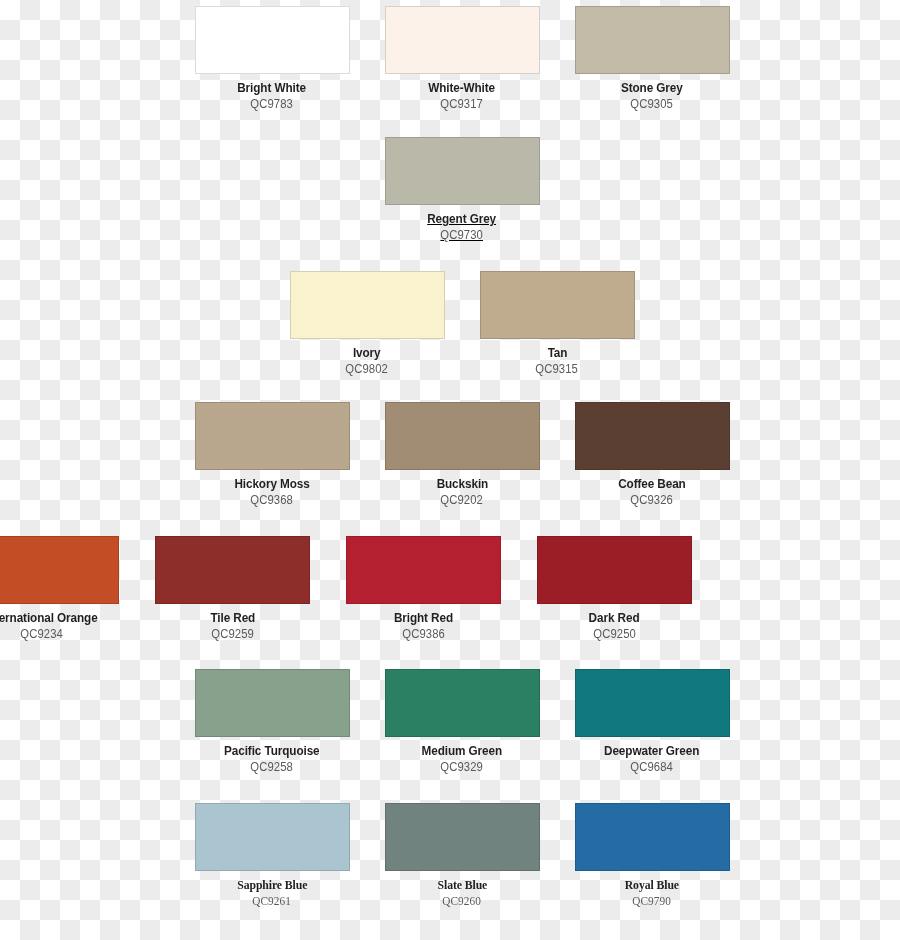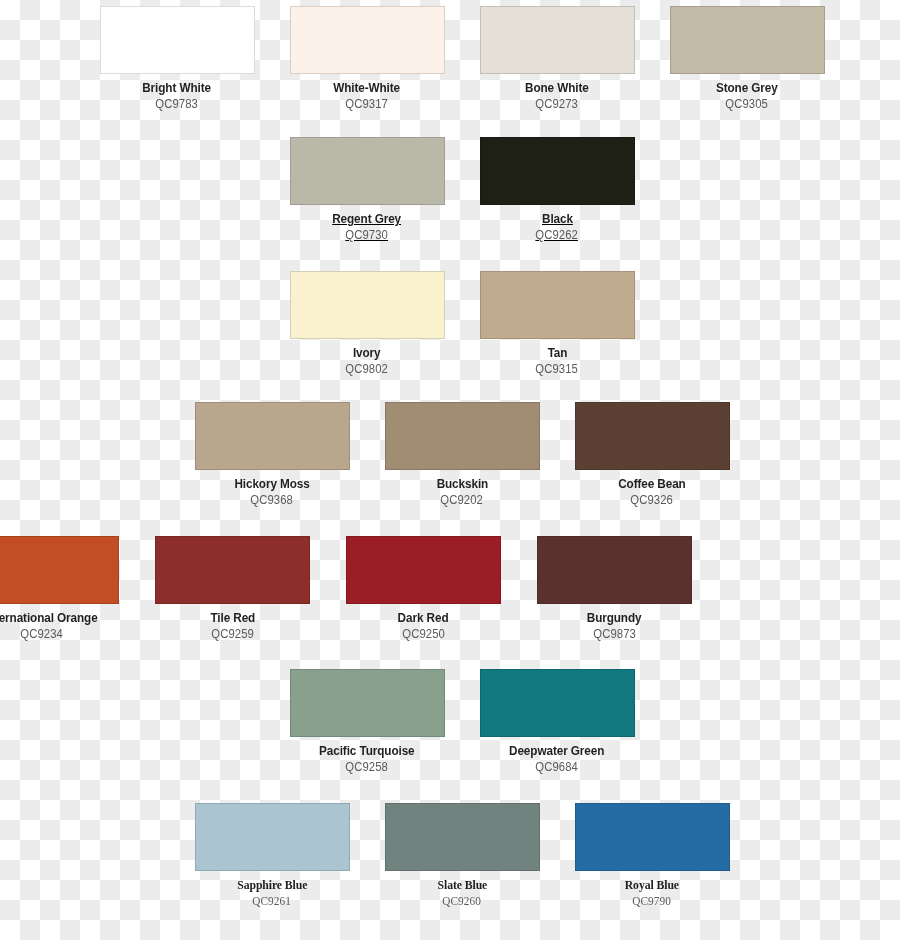--- a/index.html
+++ b/index.html
@@ -95,41 +95,31 @@
         <div class="swatch-chip" style="background-color: rgb(255, 255, 255);"></div>
         <div class="swatch-name">Bright White</div>
         <div class="swatch-code">QC9783</div>
       </div>
       <div class="swatch-cell">
         <div class="swatch-chip" style="background-color: rgb(252, 242, 233);"></div>
         <div class="swatch-name">White-White</div>
         <div class="swatch-code">QC9317</div>
       </div>
       <div class="swatch-cell">
-        <div class="swatch-chip" style="background-color: rgb(228, 223, 215);"></div>
-        <div class="swatch-name">Bone White</div>
-        <div class="swatch-code">QC9273</div>
-      </div>
-      <div class="swatch-cell">
         <div class="swatch-chip" style="background-color: rgb(195, 185, 167);"></div>
         <div class="swatch-name">Stone Grey</div>
         <div class="swatch-code">QC9305</div>
       </div>
     </div>
     <div class="swatch-row" style="top: 137px; text-decoration: underline;">
       <div class="swatch-cell">
         <div class="swatch-chip" style="background-color: rgb(185, 184, 169);"></div>
         <div class="swatch-name">Regent Grey</div>
         <div class="swatch-code">QC9730</div>
       </div>
-      <div class="swatch-cell">
-        <div class="swatch-chip" style="background-color: rgb(30, 32, 22);"></div>
-        <div class="swatch-name">Black</div>
-        <div class="swatch-code">QC9262</div>
-      </div>
     </div>
     <div class="swatch-row" style="top: 271px;">
       <div class="swatch-cell">
         <div class="swatch-chip" style="background-color: rgb(250, 241, 207);"></div>
         <div class="swatch-name">Ivory</div>
         <div class="swatch-code">QC9802</div>
       </div>
       <div class="swatch-cell">
         <div class="swatch-chip" style="background-color: rgb(191, 171, 141);"></div>
         <div class="swatch-name">Tan</div>
@@ -158,37 +148,42 @@
         <div class="swatch-chip" style="background-color: rgb(195, 77, 36);"></div>
         <div class="swatch-name">International Orange</div>
         <div class="swatch-code">QC9234</div>
       </div>
       <div class="swatch-cell">
         <div class="swatch-chip" style="background-color: rgb(141, 46, 42);"></div>
         <div class="swatch-name">Tile Red</div>
         <div class="swatch-code">QC9259</div>
       </div>
       <div class="swatch-cell">
+        <div class="swatch-chip" style="background-color: rgb(181, 32, 48);"></div>
+        <div class="swatch-name">Bright Red</div>
+        <div class="swatch-code">QC9386</div>
+      </div>
+      <div class="swatch-cell">
         <div class="swatch-chip" style="background-color: rgb(155, 29, 38);"></div>
         <div class="swatch-name">Dark Red</div>
         <div class="swatch-code">QC9250</div>
       </div>
-      <div class="swatch-cell">
-        <div class="swatch-chip" style="background-color: rgb(91, 49, 48);"></div>
-        <div class="swatch-name">Burgundy</div>
-        <div class="swatch-code">QC9873</div>
-      </div>
     </div>
     <div class="swatch-row" style="top: 669px;">
       <div class="swatch-cell">
         <div class="swatch-chip" style="background-color: rgb(135, 161, 140);"></div>
         <div class="swatch-name">Pacific Turquoise</div>
         <div class="swatch-code">QC9258</div>
       </div>
       <div class="swatch-cell">
+        <div class="swatch-chip" style="background-color: rgb(43, 127, 99);"></div>
+        <div class="swatch-name">Medium Green</div>
+        <div class="swatch-code">QC9329</div>
+      </div>
+      <div class="swatch-cell">
         <div class="swatch-chip" style="background-color: rgb(17, 120, 127);"></div>
         <div class="swatch-name">Deepwater Green</div>
         <div class="swatch-code">QC9684</div>
       </div>
     </div>
     <div class="swatch-row" style="top: 803px; font-family: Liberation Serif, serif;">
       <div class="swatch-cell">
         <div class="swatch-chip" style="background-color: rgb(170, 196, 208);"></div>
         <div class="swatch-name">Sapphire Blue</div>
         <div class="swatch-code">QC9261</div>

